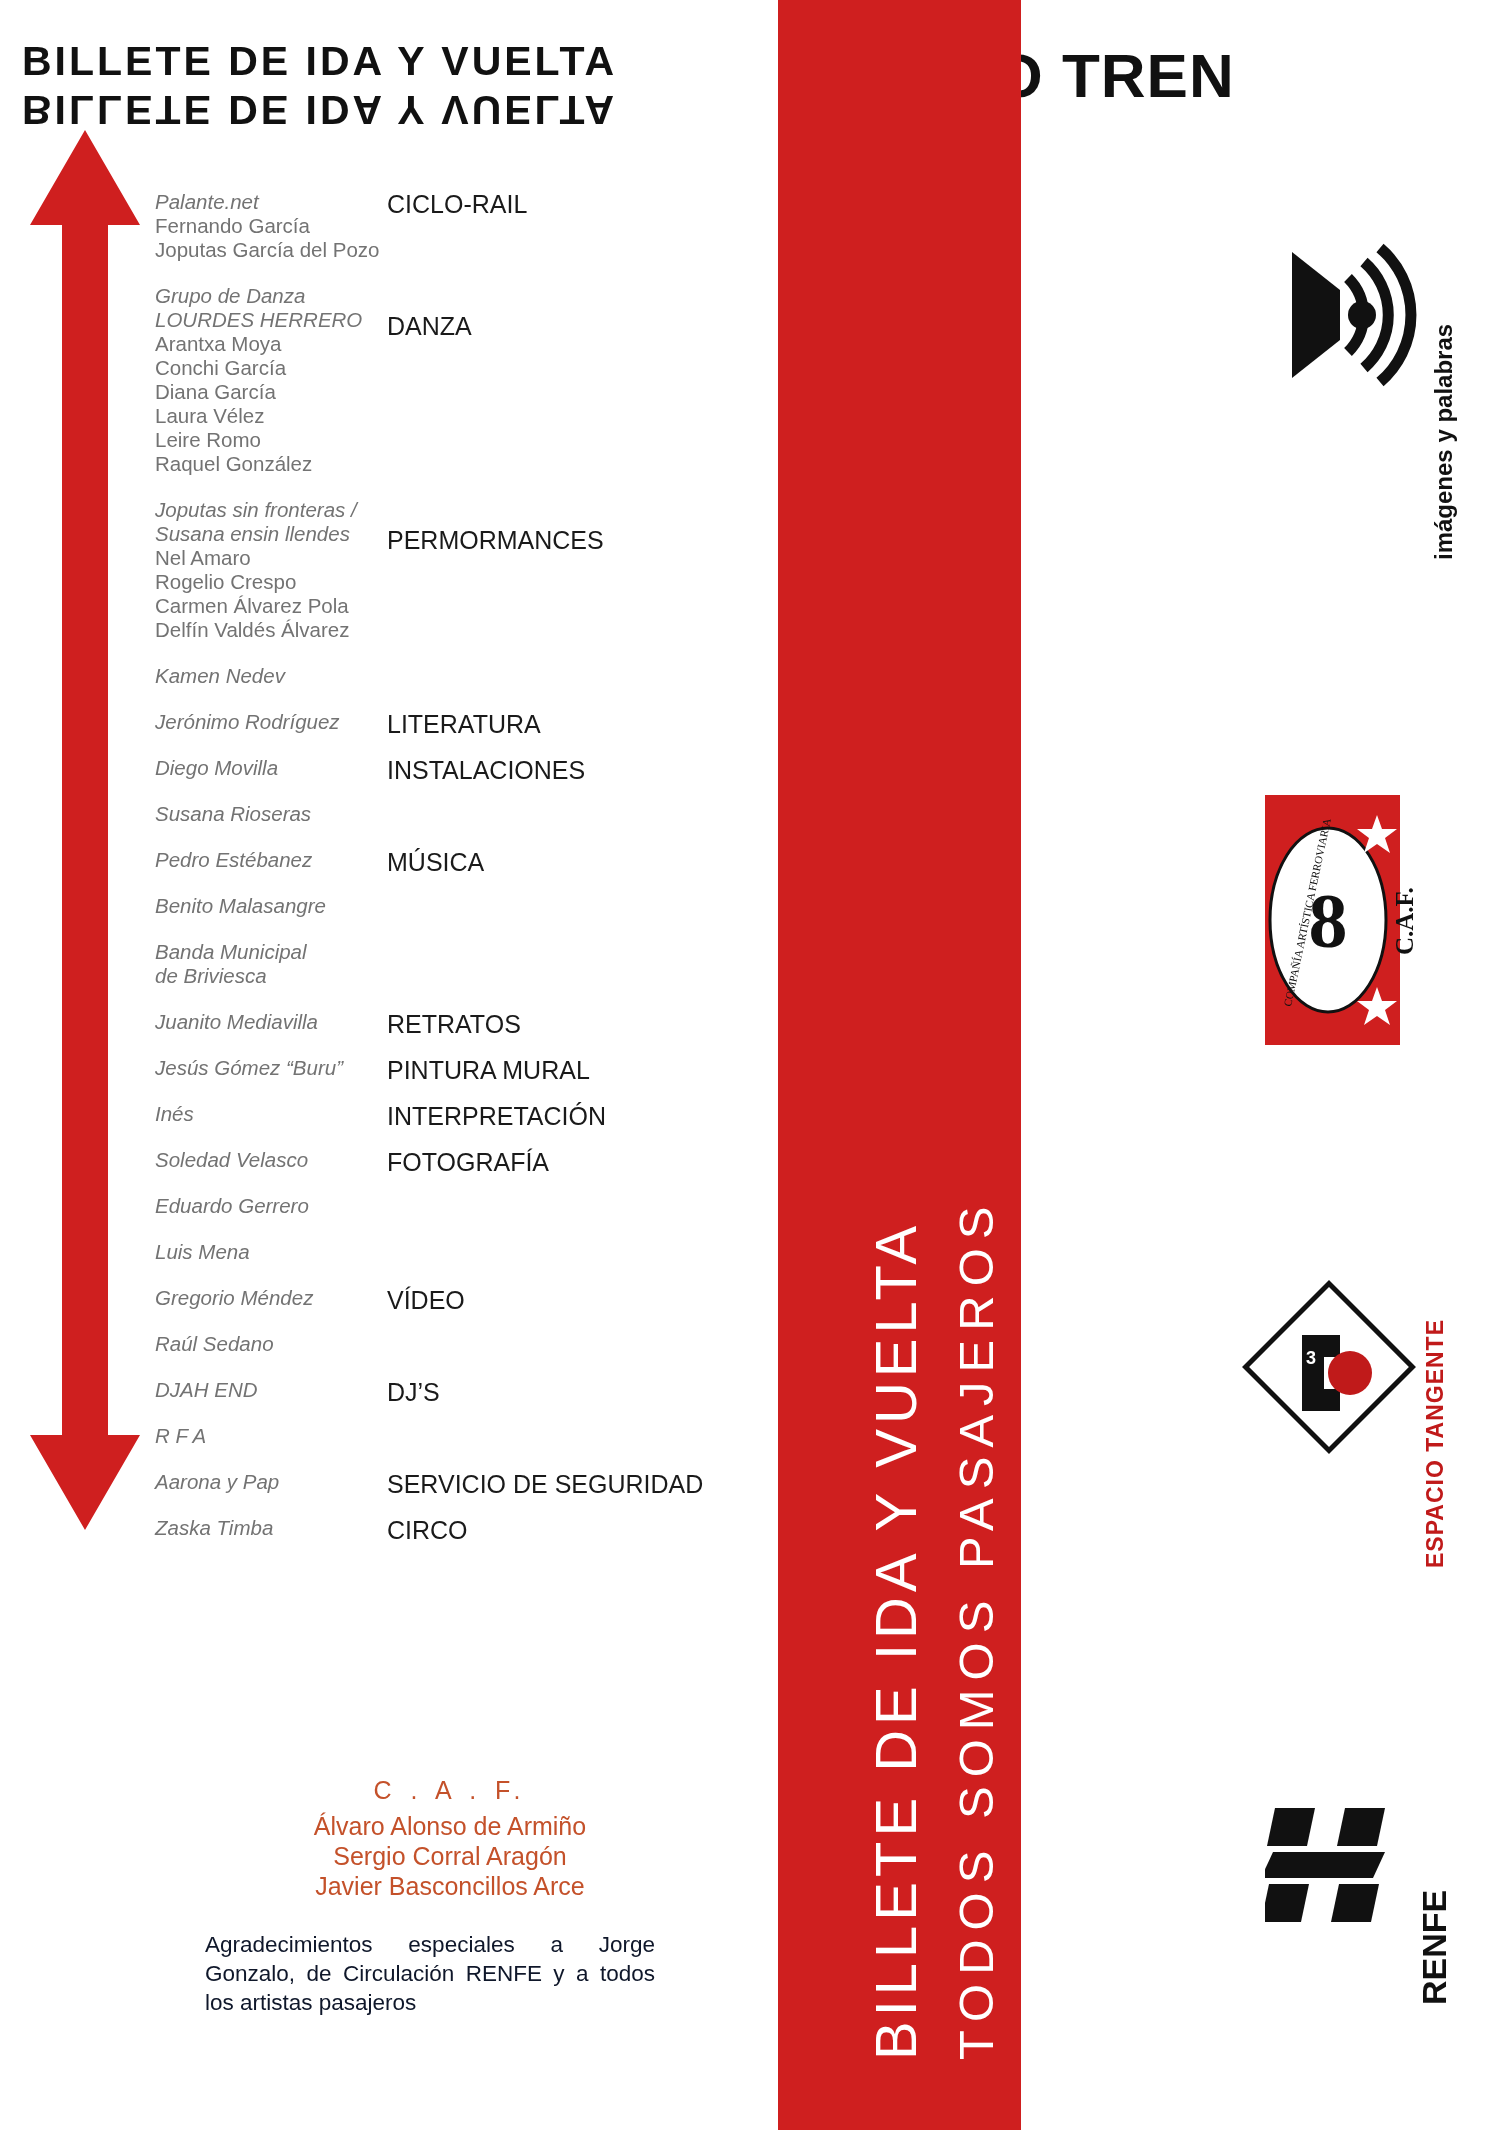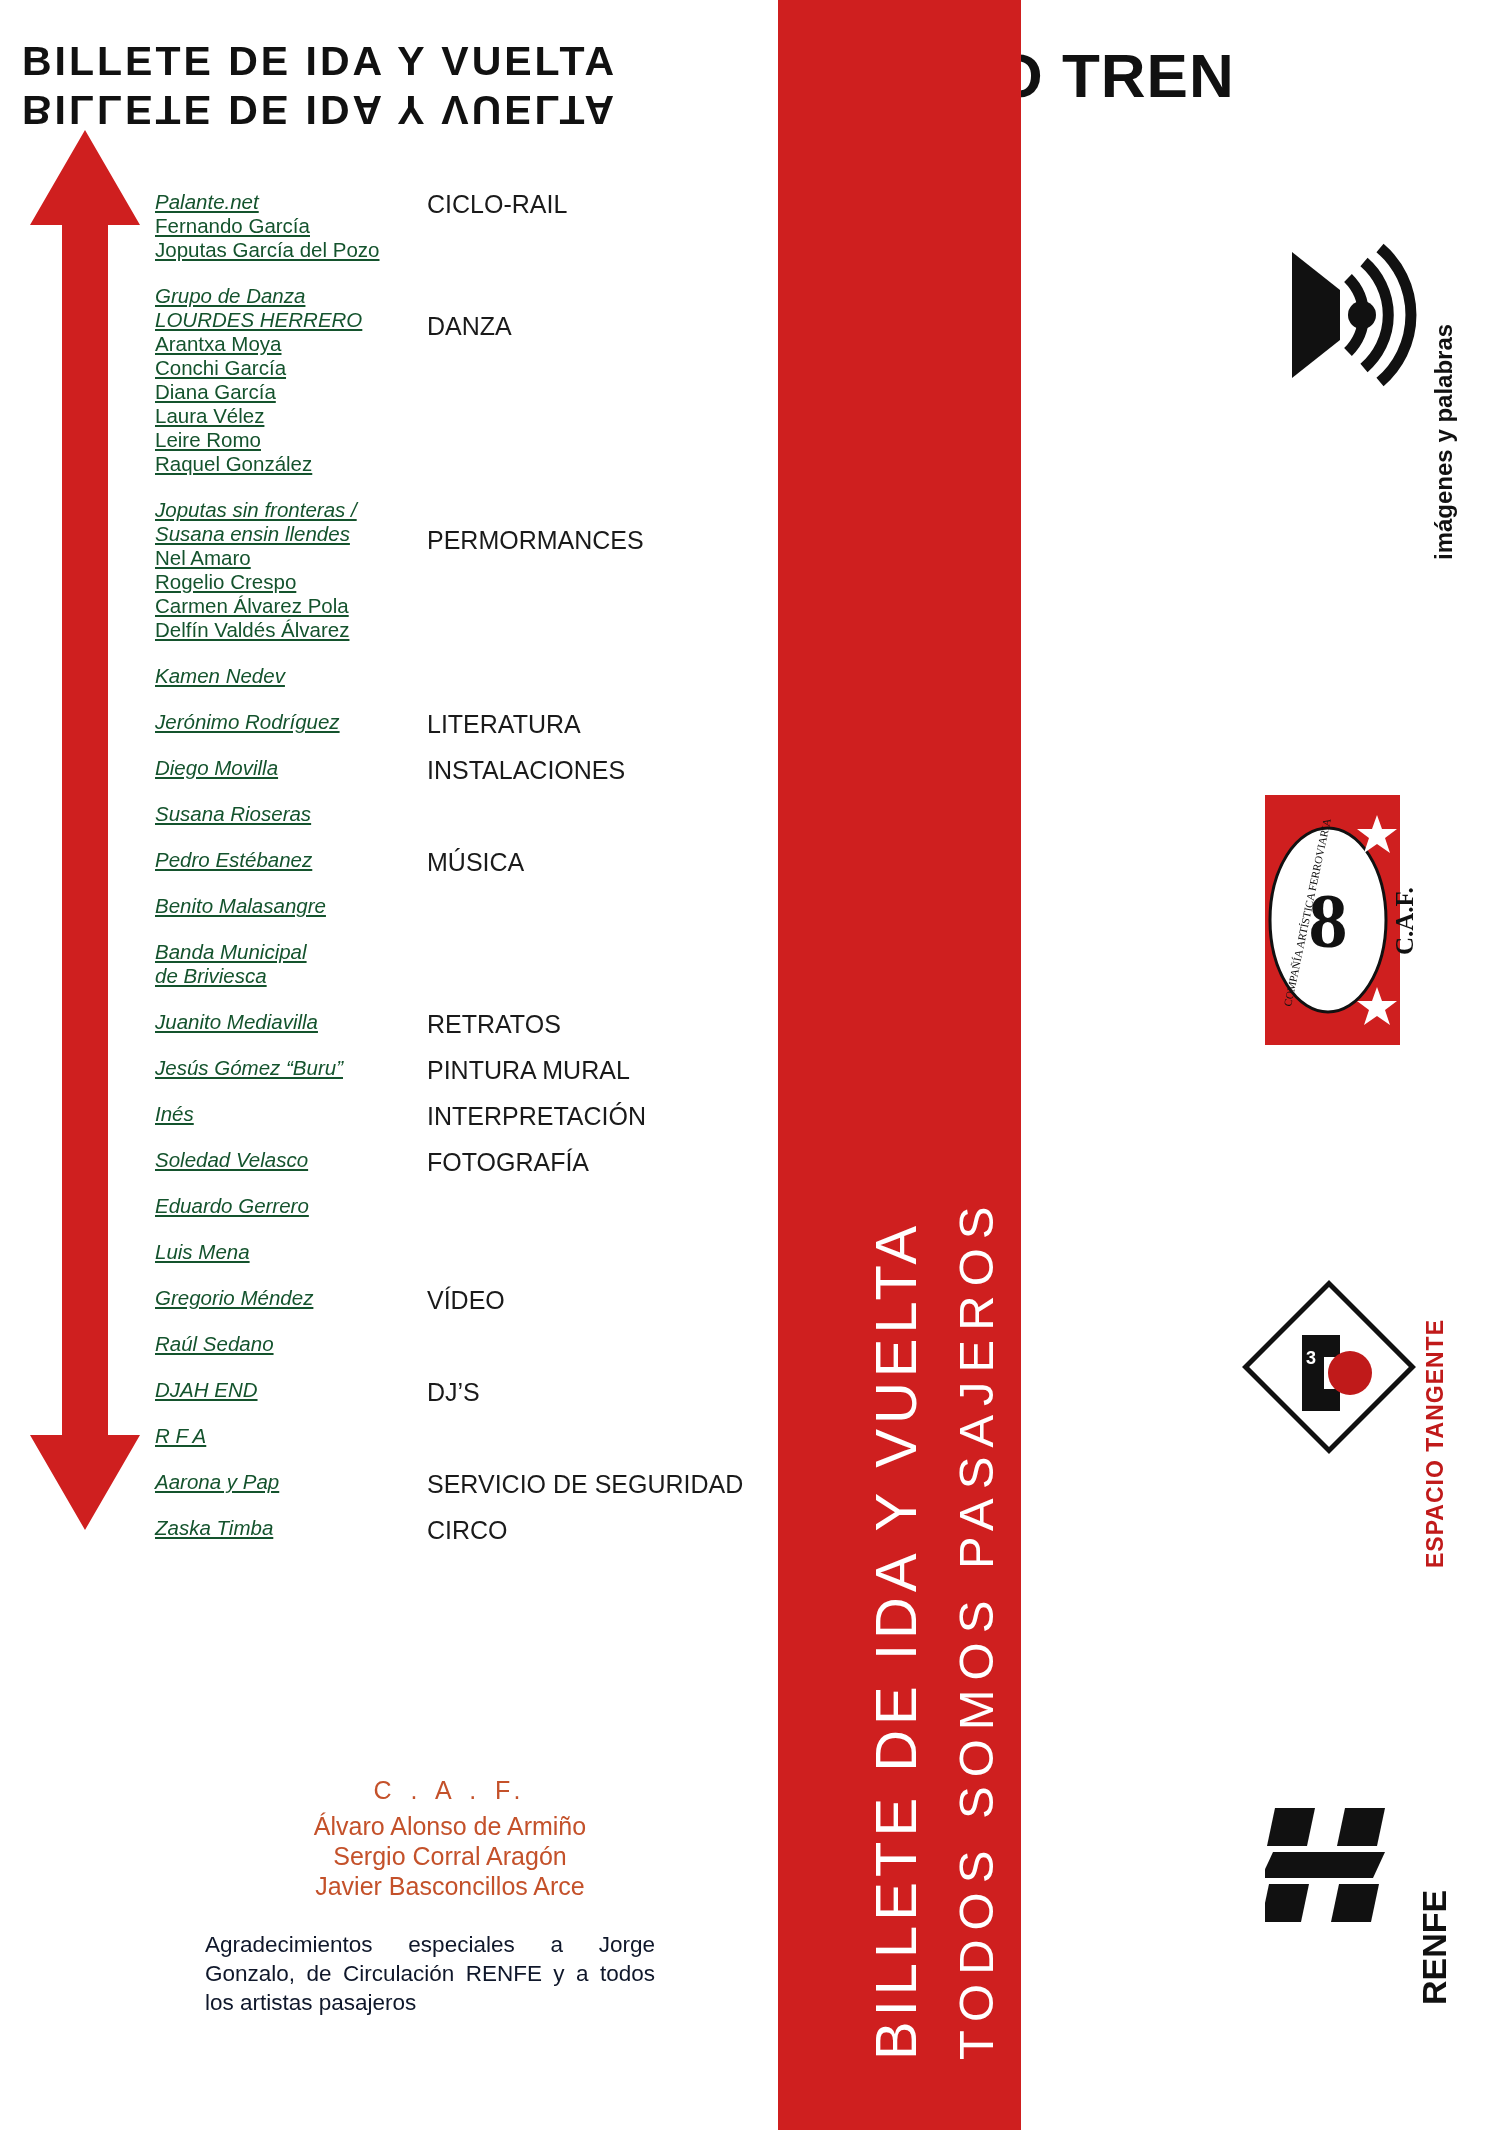--- a/index.html
+++ b/index.html
@@ -100,36 +100,34 @@
     width: 610px;
   }
   .grp {
     position: relative;
     margin-bottom: 0;
   }
   .names {
     font-style: italic;
     font-size: 20.5px;
     line-height: 24px;
-    color: #14532d;
+    color: #737373;
     width: 230px;
-    text-decoration: underline;
   }
   .names .plain {
     font-style: normal;
   }
   .role {
     position: absolute;
     left: 232px;
     top: 0;
     font-size: 25px;
     color: #1a1a1a;
     font-style: normal;
     white-space: nowrap;
-    margin-left: 40px;
   }
   .role.r2 { top: 28px; }
   .spacer { height: 22px; }
 
   
   #caf-block {
     position: absolute;
     left: 240px;
     top: 1775px;
     width: 420px;

